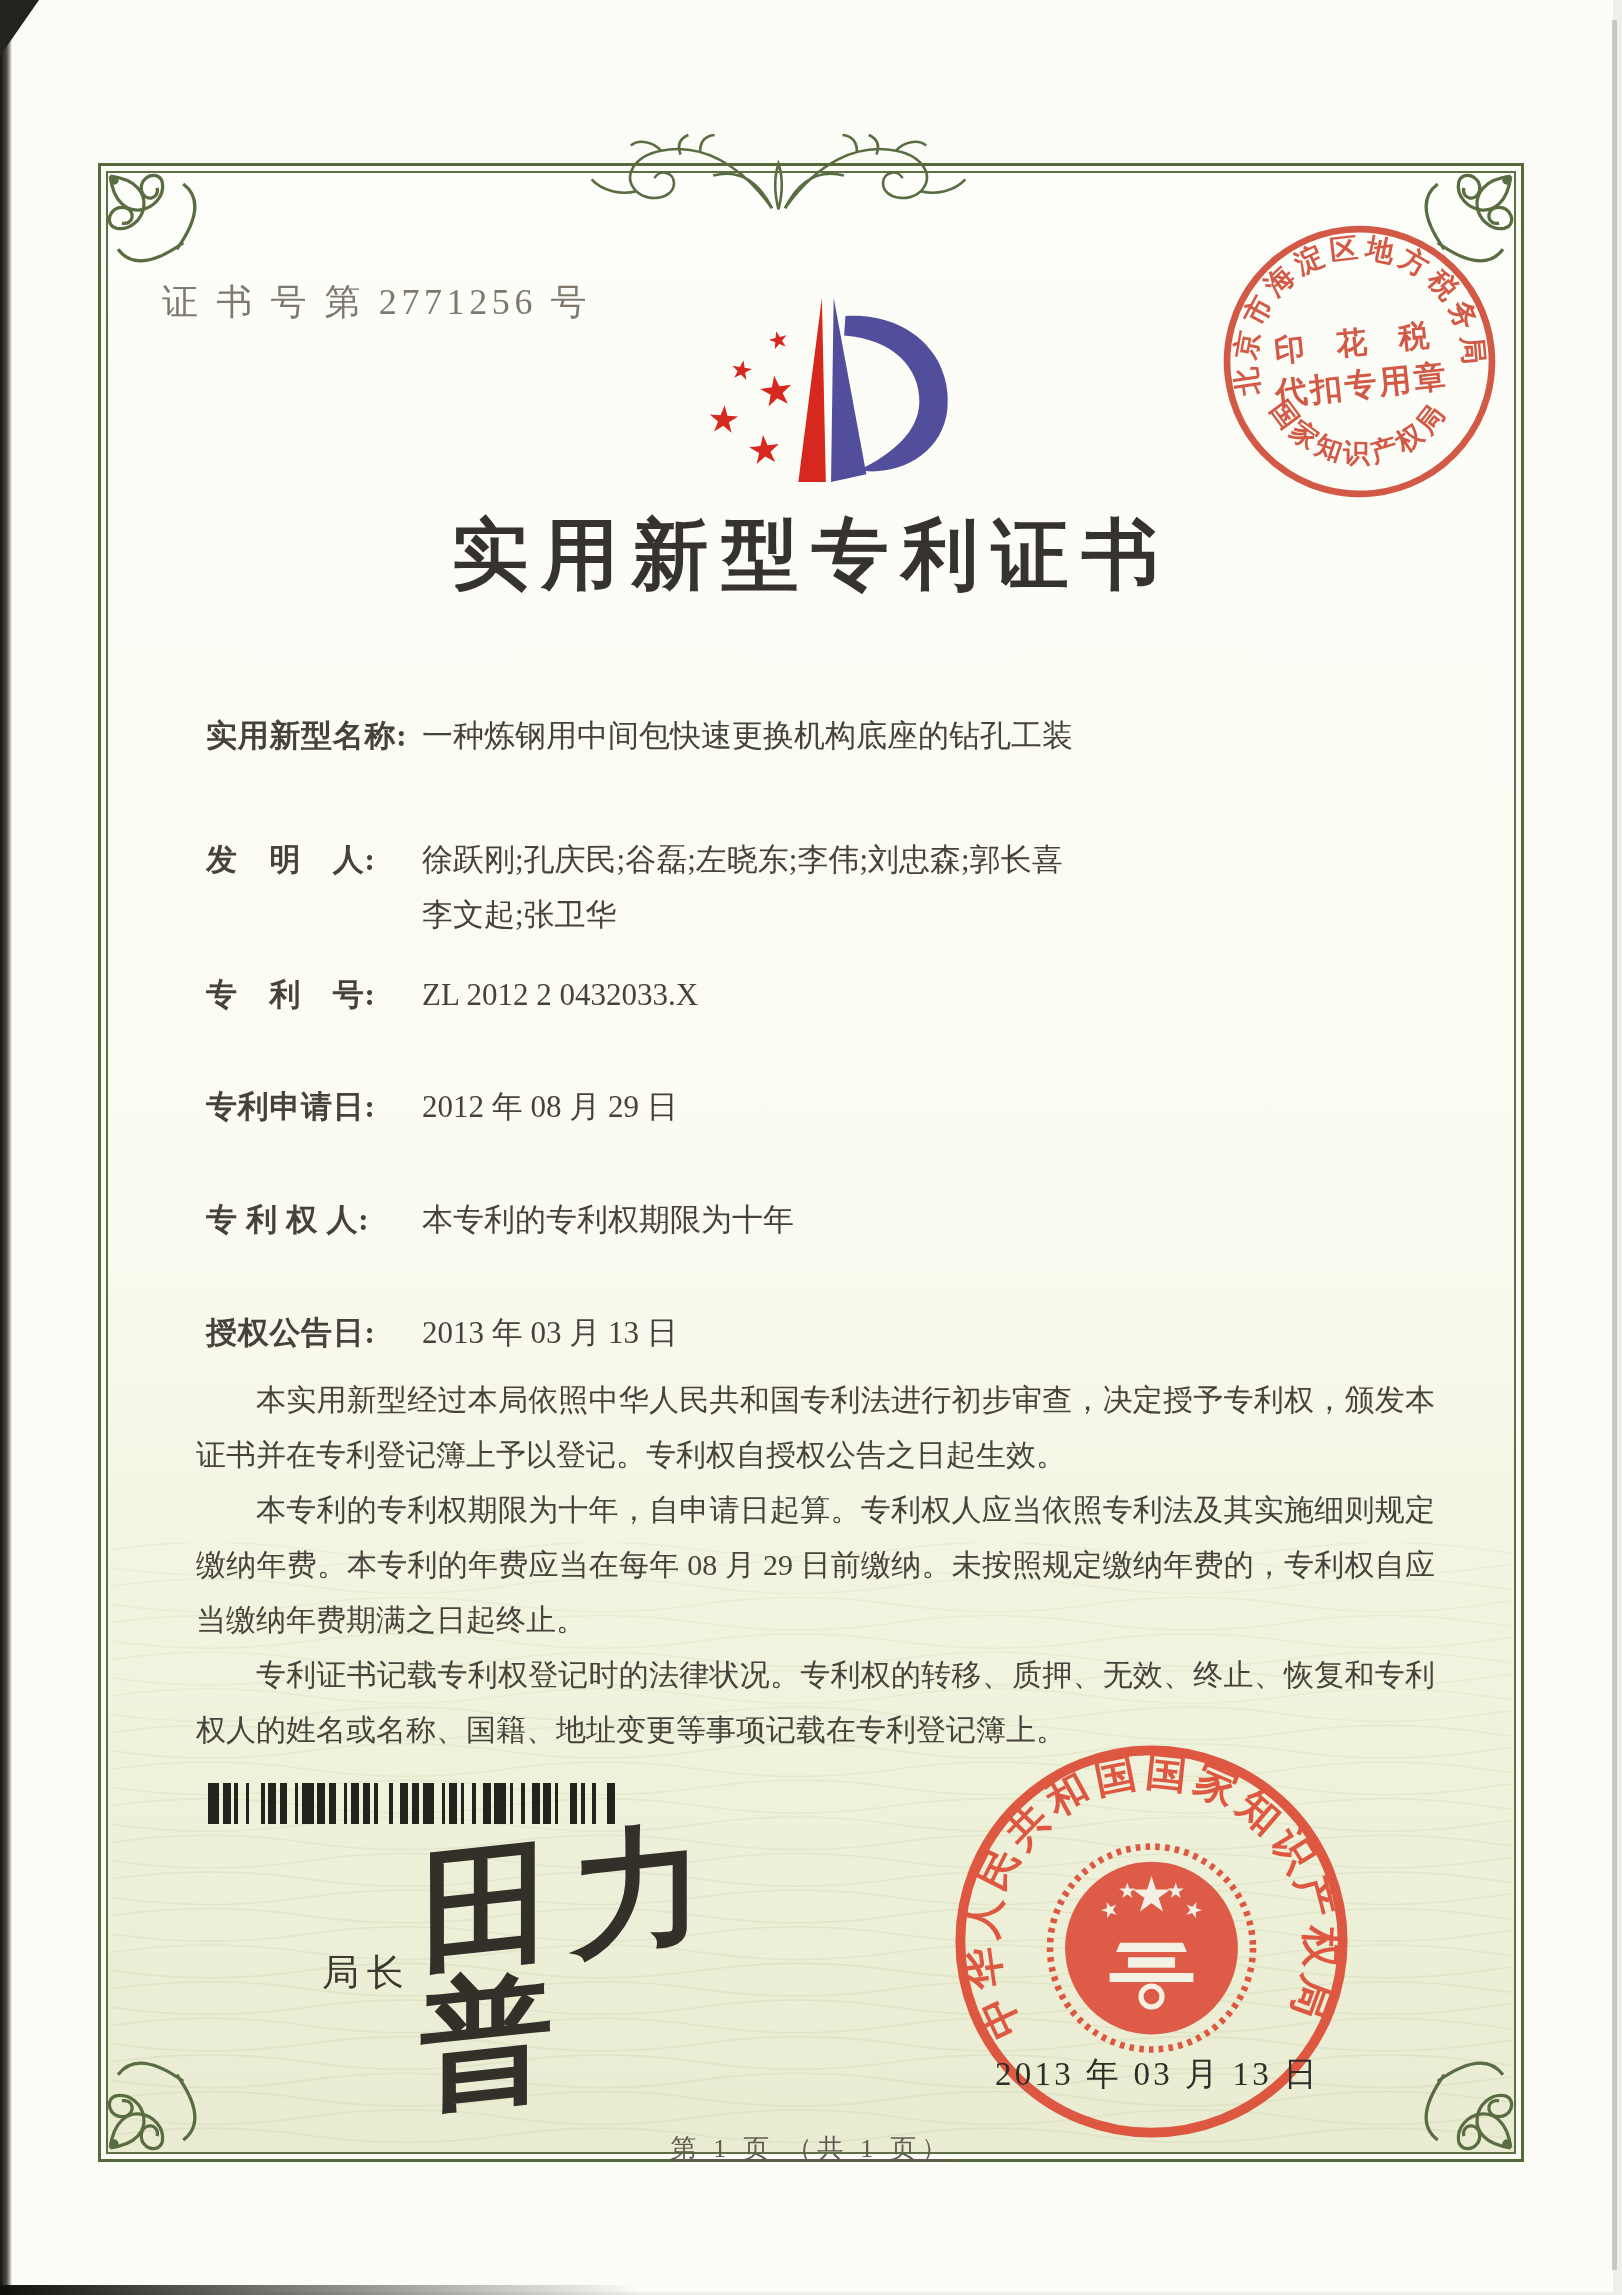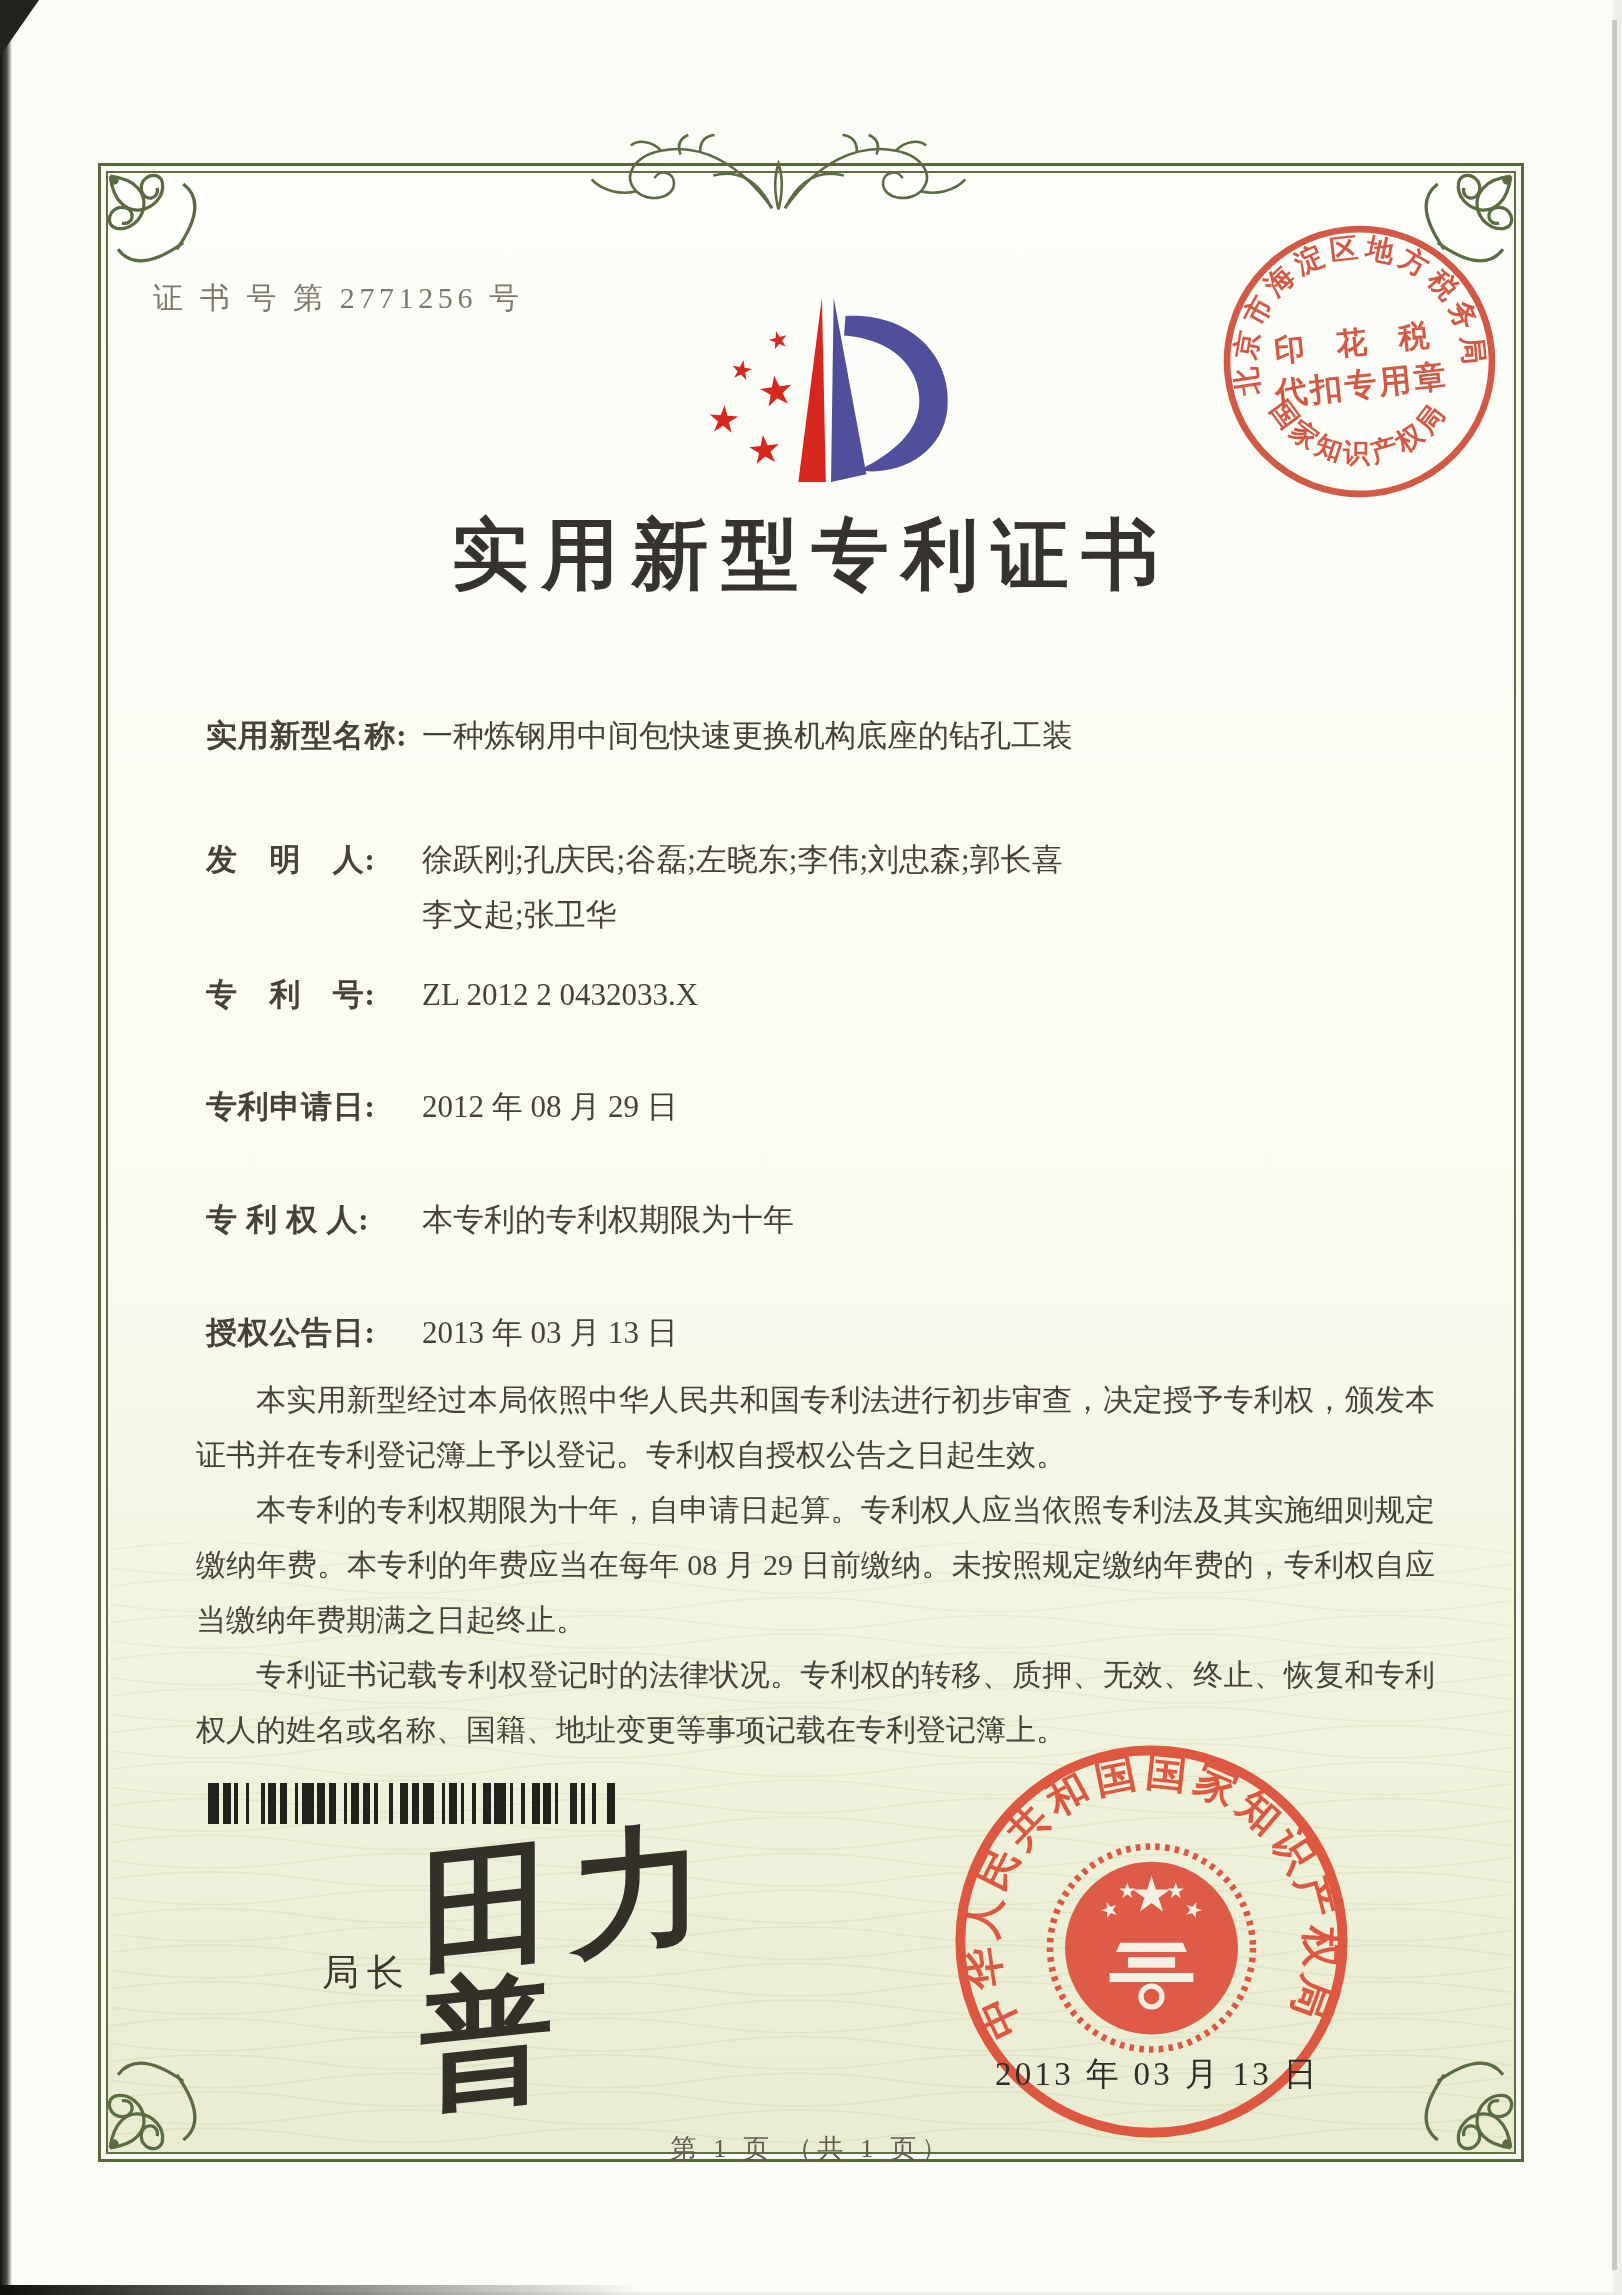--- a/index.html
+++ b/index.html
@@ -18,21 +18,21 @@
 
   
   .frame{position:absolute;left:98px;top:163px;width:1420px;height:1993px;
          border:3.3px solid #57683d;z-index:1;}
   .frame-inner{position:absolute;left:5.2px;top:5.2px;right:5.2px;bottom:5.2px;border:2px solid #5d6f43;
          background:linear-gradient(180deg,#fdfdf9 0%,#fbfbf2 52%,#f2f4e0 72%,#e9ecd1 100%);}
   .ornament{position:absolute;z-index:3;pointer-events:none;}
 
   .content{position:absolute;left:0;top:0;width:1623px;height:2295px;z-index:5;}
 
-  .cert-no{position:absolute;left:153px;top:278px;font-size:30px;letter-spacing:4.6px;color:#7e796c;}
+  .cert-no{position:absolute;left:162px;top:278px;font-size:36px;letter-spacing:4.6px;color:#7e796c;}
   .logo{position:absolute;left:644px;top:278px;width:327px;height:229px;}
   .logo .star{position:absolute;color:#d6281e;line-height:1;}
 
   .stamp{position:absolute;left:1209px;top:211px;width:301px;height:301px;
          transform:rotate(-6deg);mix-blend-mode:multiply;opacity:.95;}
 
   .title{position:absolute;left:0;top:504px;width:1623px;text-align:center;margin:0;
          font-size:77px;font-weight:700;letter-spacing:13px;color:#36332e;}
 
   .row{position:absolute;left:206px;width:1243px;display:flex;font-size:31px;color:#45423b;line-height:55px;}
@@ -50,21 +50,21 @@
 
   .sig-role{position:absolute;left:322px;top:1948px;font-size:37px;letter-spacing:7.8px;color:#3c3931;}
   .sig-name{position:absolute;left:419px;top:1825px;width:445px;font-size:134px;font-weight:600;
             color:#33302a;letter-spacing:18.3px;transform:rotate(-6deg) skewX(-6deg);line-height:1;}
 
   .seal{position:absolute;left:942px;top:1732px;width:419px;height:419px;mix-blend-mode:multiply;opacity:.96;}
   .seal-date{position:absolute;left:935px;top:2052px;width:445px;text-align:center;
              font-size:33px;letter-spacing:3.3px;color:#2f2d28;z-index:7;}
 
   .footer{position:absolute;left:0;top:2131px;width:1623px;text-align:center;
-          font-size:26px;letter-spacing:5.2px;color:#5f5b50;}
+          font-size:26px;letter-spacing:5.2px;color:#5f5b50;text-decoration:underline;}
 
   .waves{position:absolute;left:111px;top:1543px;z-index:2;}
   svg text{font-family:"Liberation Serif","DejaVu Serif",serif;}
 </style>
 </head>
 <body>
 
 <div class="canvas">
   <div class="paper"></div>
 

